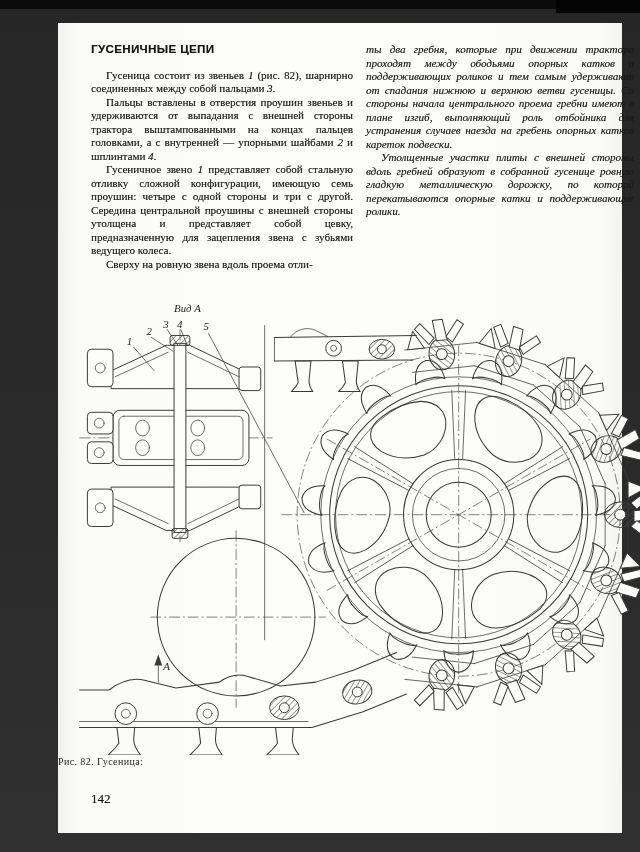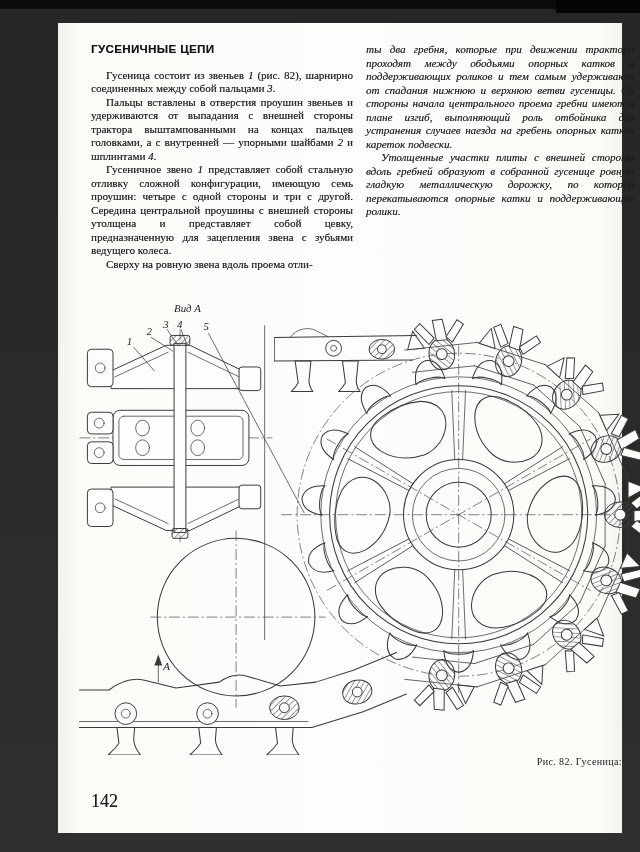--- a/index.html
+++ b/index.html
@@ -21,24 +21,24 @@
        text-shadow:0.25px 0 0 rgba(20,20,20,.55);}
   .col-left{width:262px;}
   .col-right{width:268px;font-style:italic;}
   h1.heading{
     font-family:"Liberation Sans",sans-serif;font-size:11.5px;font-weight:bold;
     letter-spacing:.4px;margin:0 0 12px 0;color:#151515;
   }
   p.para{margin:0;}
   p.indent{text-indent:15px;}
   .figure{position:absolute;left:17px;top:277px;width:596px;height:455px;}
-  .caption{position:absolute;left:0;top:733px;width:100%;text-align:right;}
+  .caption{position:absolute;left:0;top:733px;width:100%;text-align:left;}
   .cap-title{font-size:10px;letter-spacing:.4px;color:#222;}
   .cap-legend{font-size:8.5px;font-style:italic;letter-spacing:.2px;color:#2a2a2a;margin-top:3px;}
-  .page-number{position:absolute;left:33px;top:768px;font-size:18px;color:#1a1a1a;
+  .page-number{position:absolute;left:33px;top:768px;font-size:13px;color:#1a1a1a;
                text-shadow:0.25px 0 0 rgba(20,20,20,.5);}
   
   .ln{fill:none;stroke:#3a3a3a;stroke-width:1.05;stroke-linejoin:round;stroke-linecap:round;}
   .thin{stroke-width:.75;}
   .dd{fill:none;stroke:#4a4a4a;stroke-width:.7;stroke-dasharray:11 3 2 3;}
   .hf{fill:url(#hatch);stroke:#3a3a3a;stroke-width:1;}
   .wf{fill:#fdfdfb;stroke:#3a3a3a;stroke-width:1;}
   .svgt{font-family:"Liberation Serif",serif;font-style:italic;font-size:11px;fill:#222;}
 </style>
 </head>

